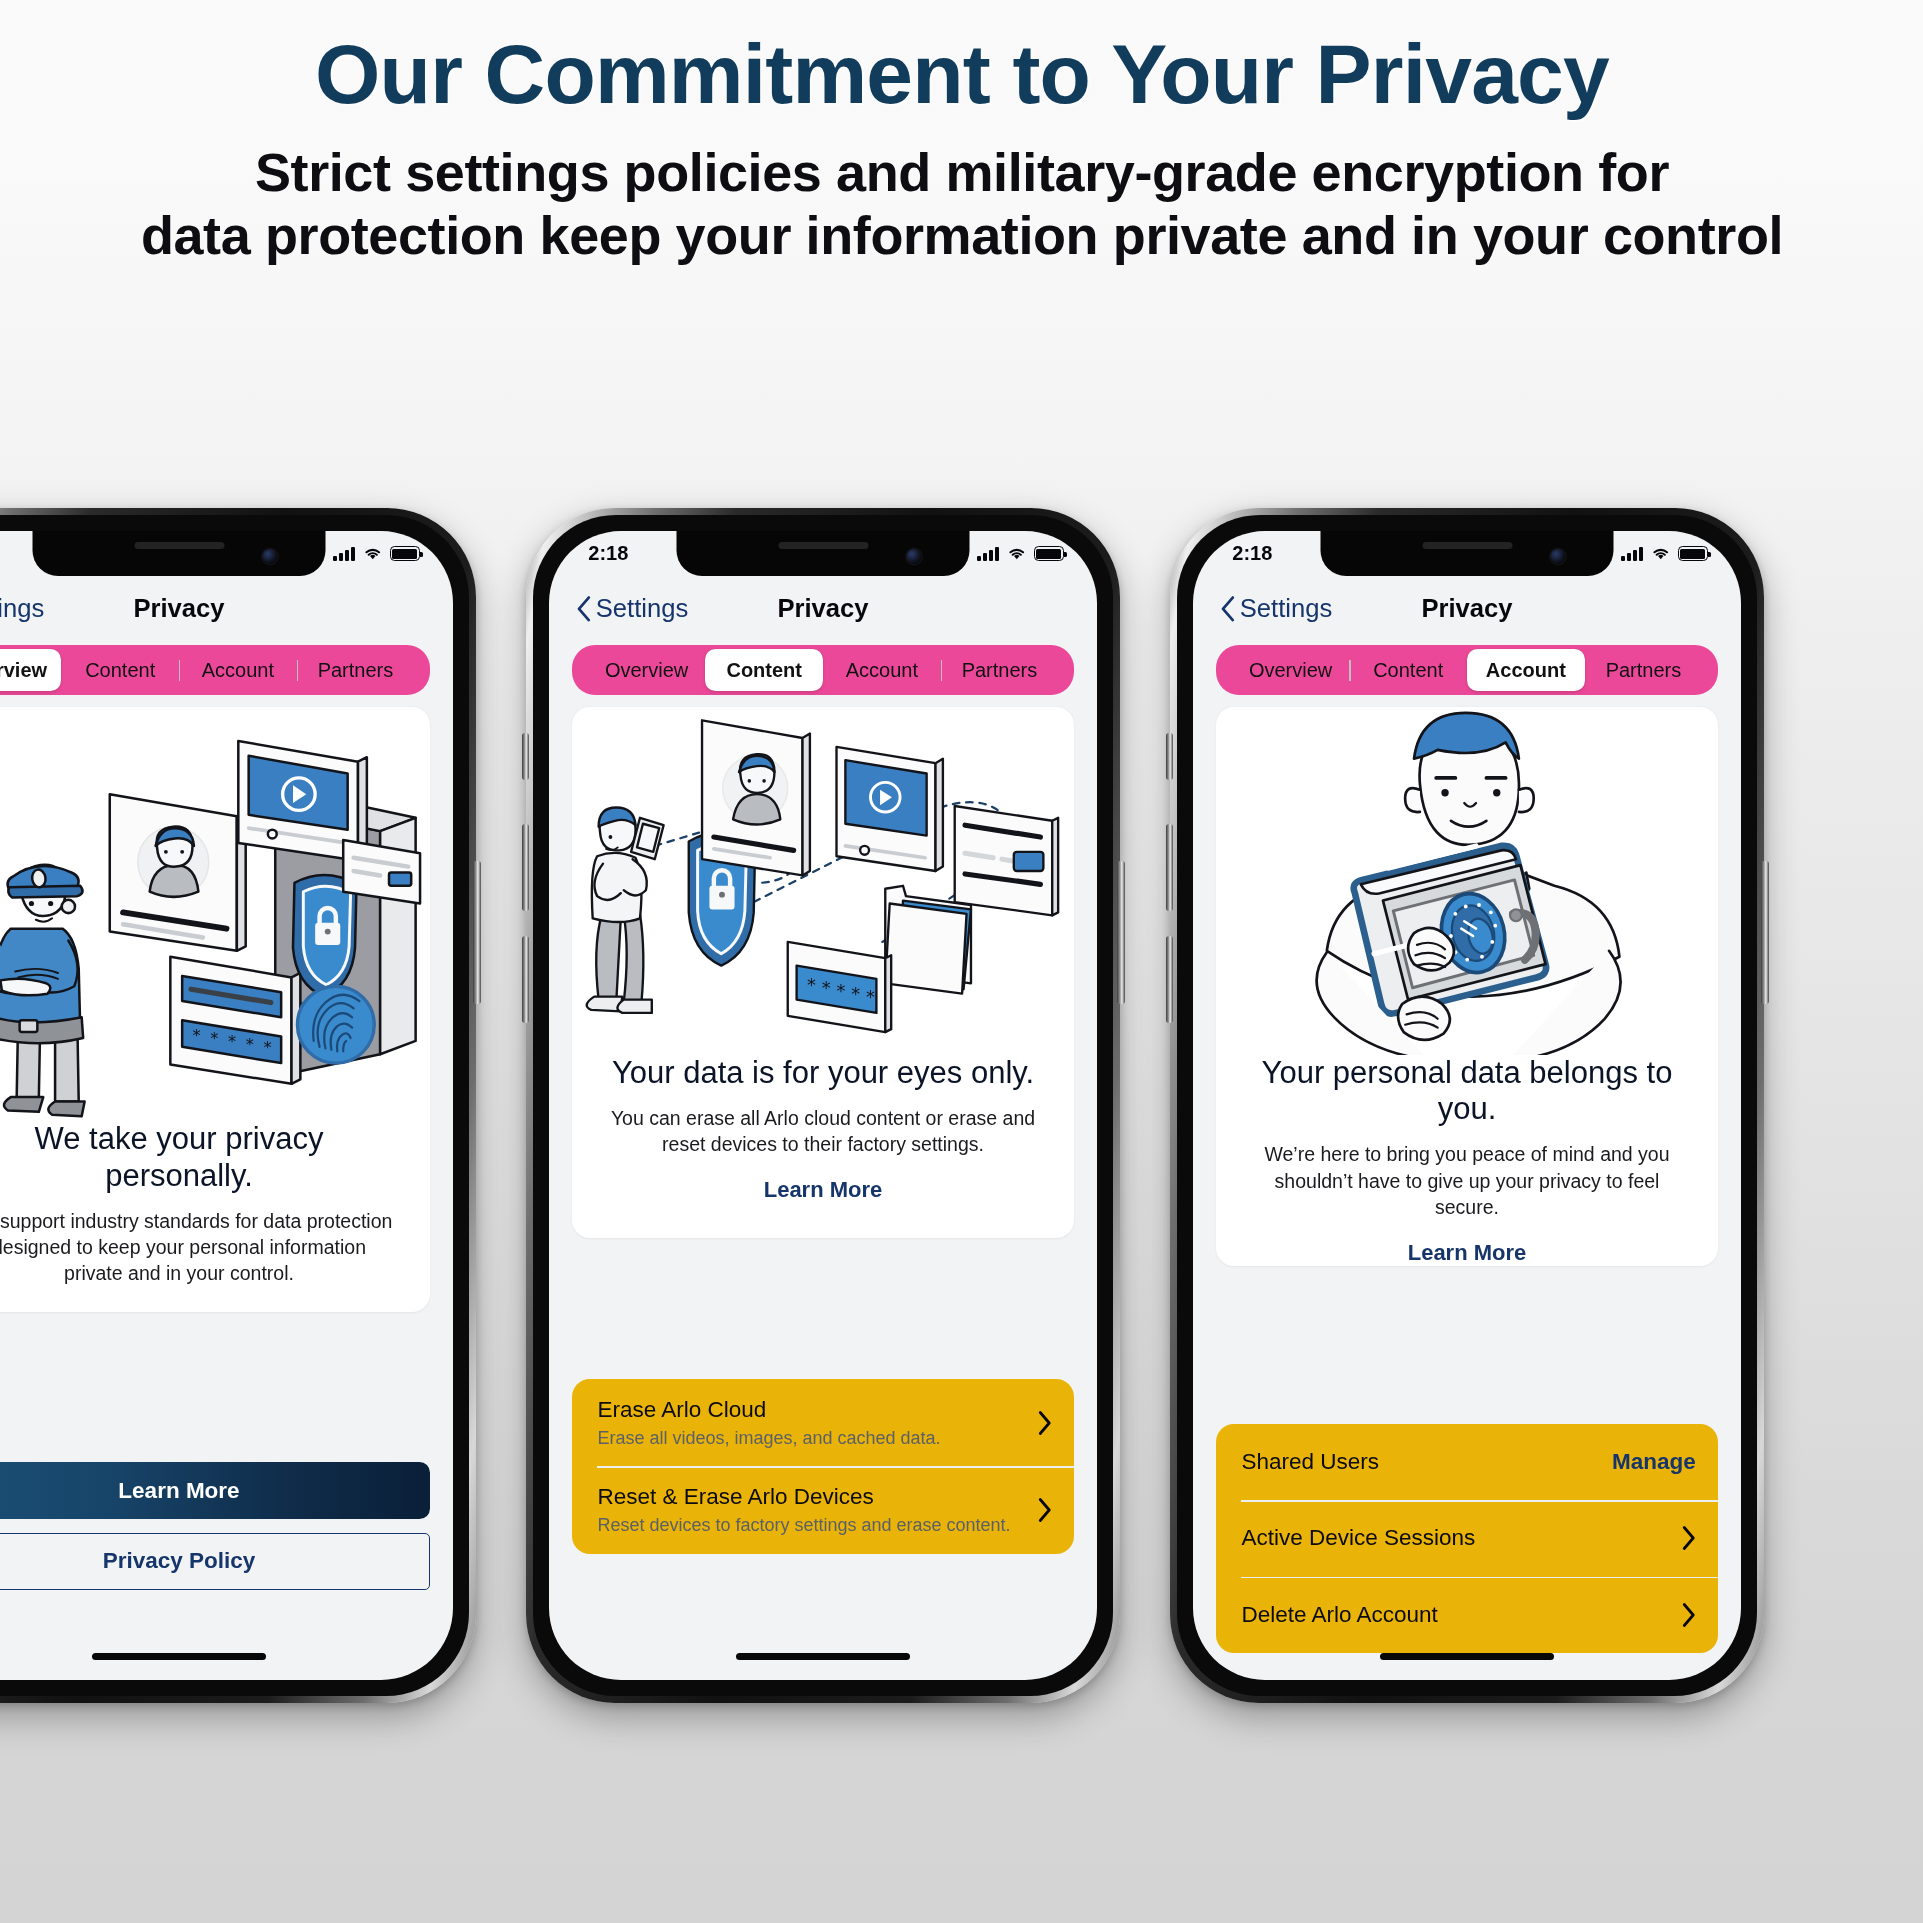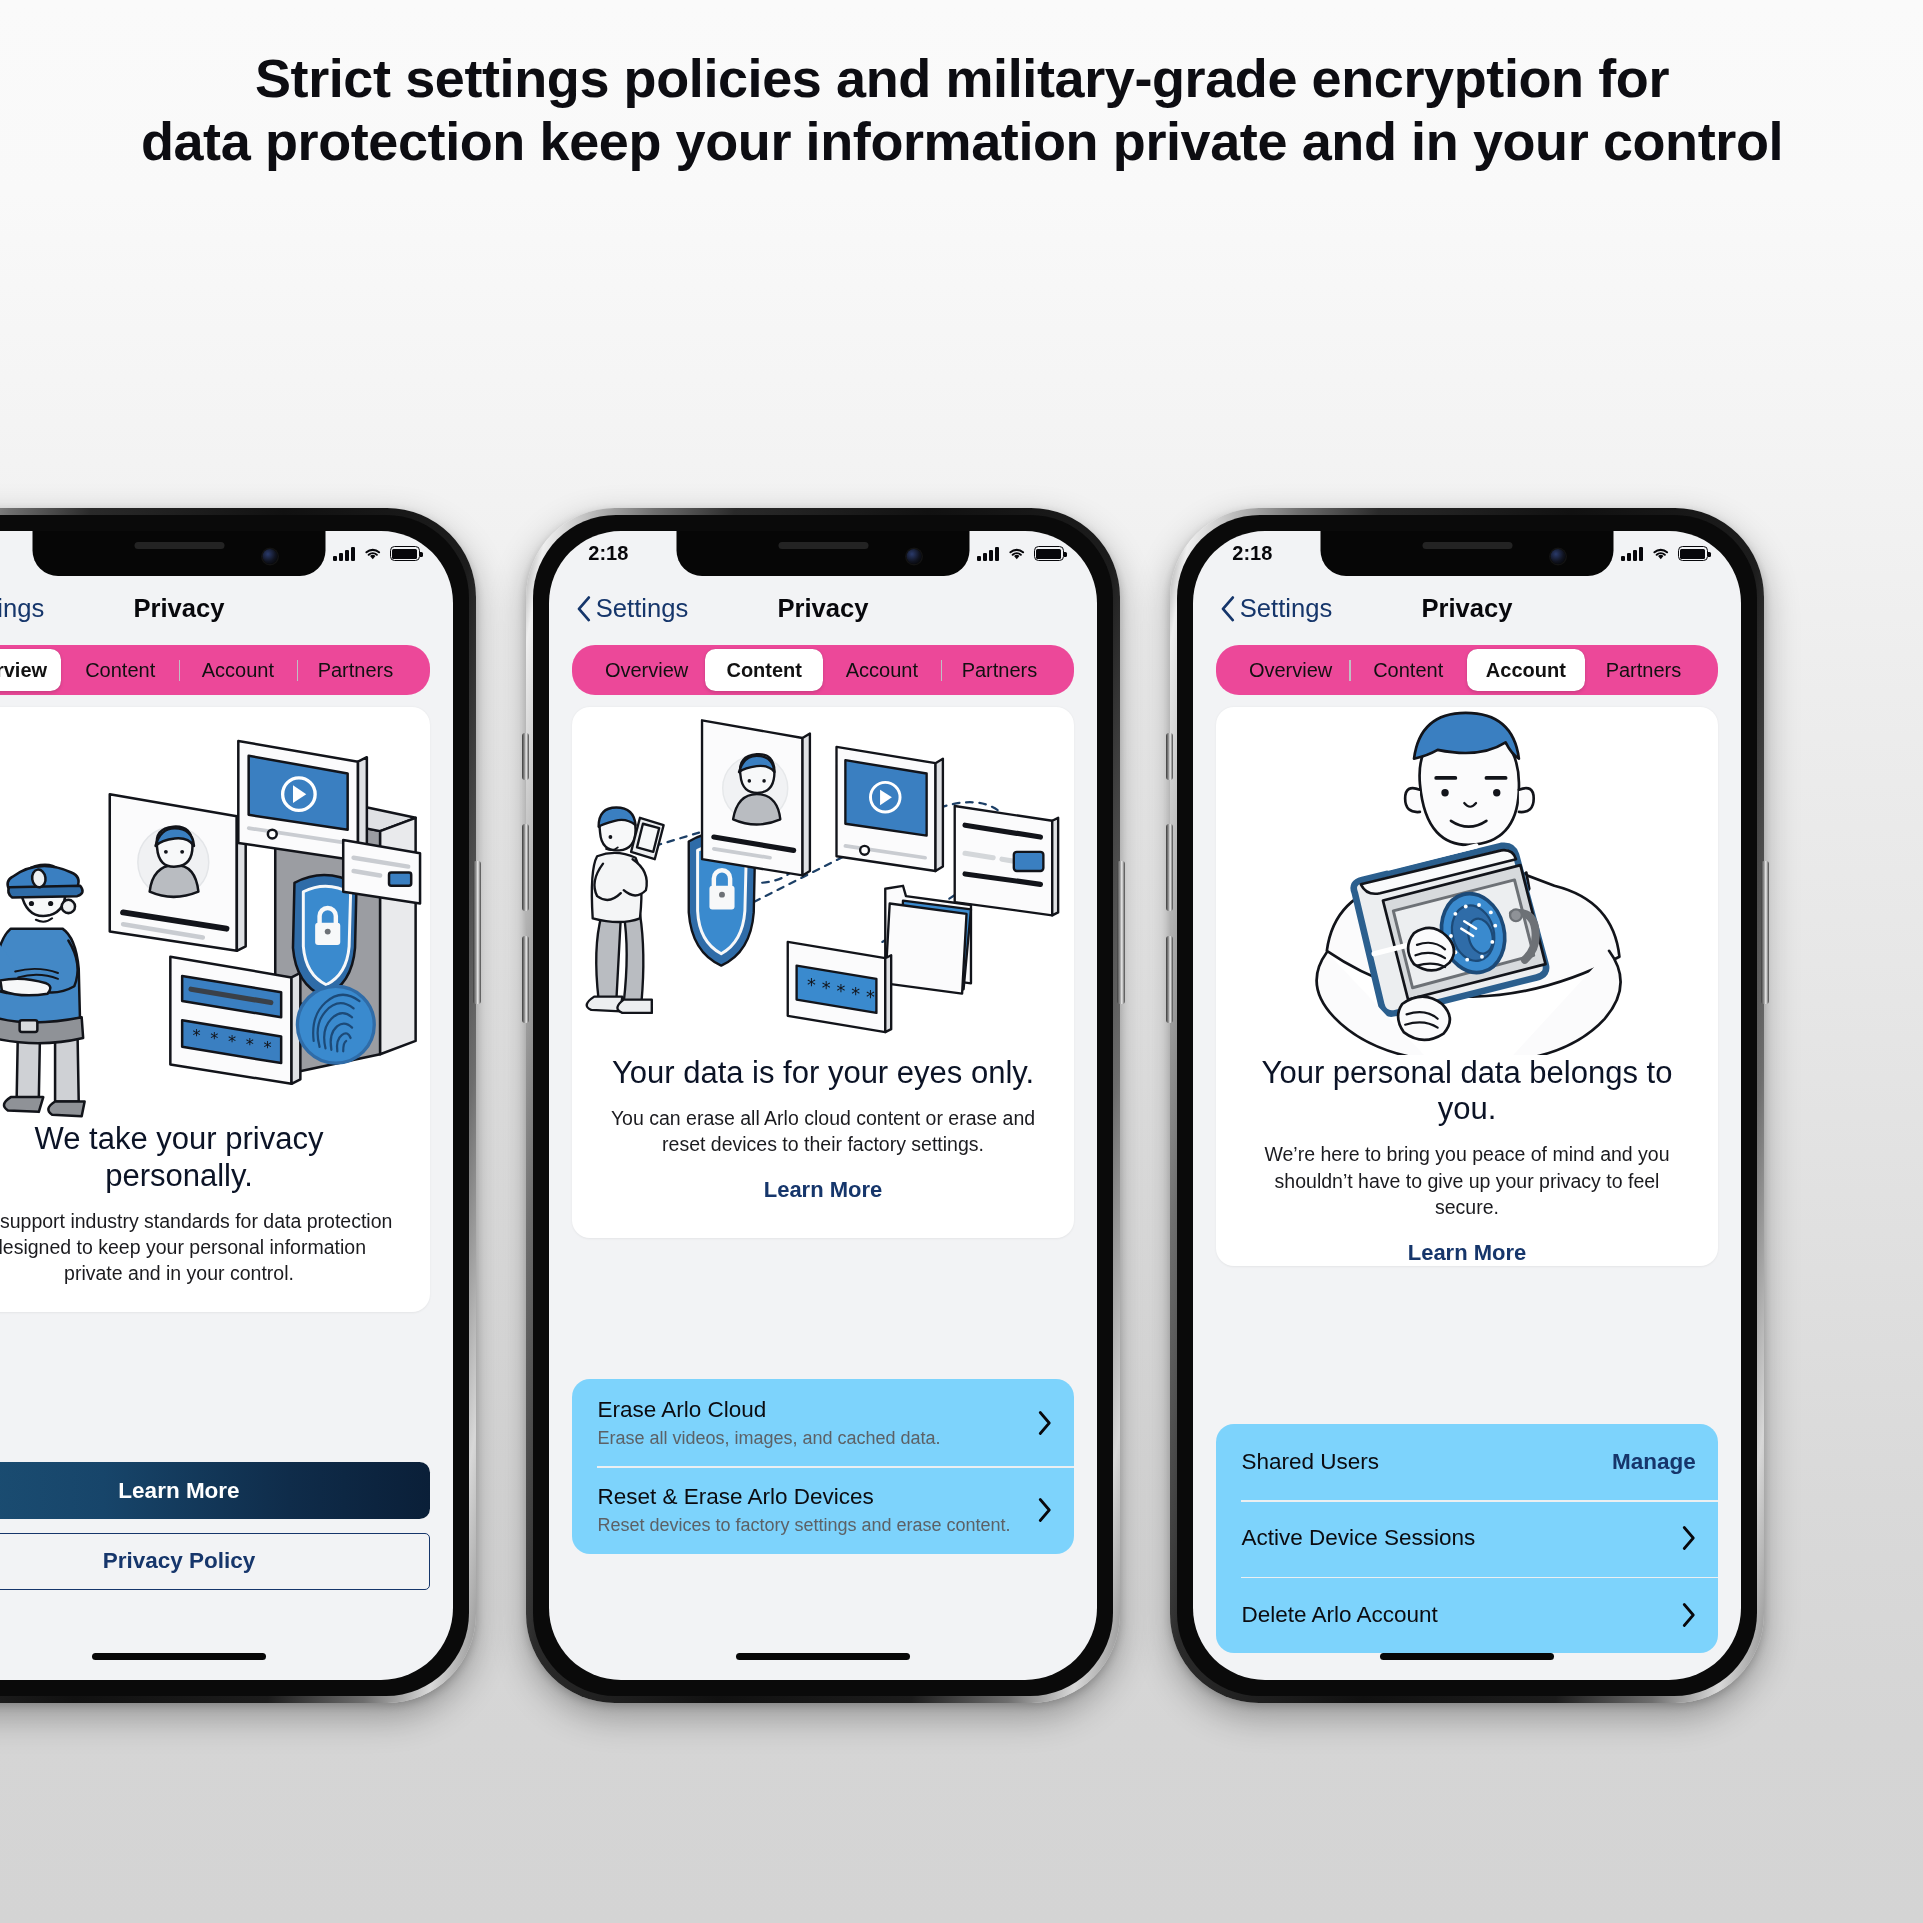--- a/index.html
+++ b/index.html
@@ -231,21 +231,21 @@
     margin-top: 13.5px;
     height: 57px; border-radius: 5px;
     border: 1.9px solid #16366b; background: transparent;
     color:#16366b; font-size:22.5px; font-weight:700;
     display:flex; align-items:center; justify-content:center;
   }
 
   
   .listgroup {
     position:absolute; left:22.5px; right:22.5px;
-    background:#7dd3fc; border-radius: 18px; overflow:hidden;
+    background:#eab308; border-radius: 18px; overflow:hidden;
   }
   .lrow {
     display:flex; align-items:center;
     padding: 16.5px 22.5px 16.5px 25.6px;
     position: relative;
   }
   .lrow + .lrow::before {
     content:''; position:absolute; top:0; left:25.6px; right:0;
     height:1.1px; background:#eceff1;
   }
@@ -260,20 +260,21 @@
     position:absolute; bottom: 19.5px; left:50%;
     transform: translateX(-50%);
     width: 174px; height: 7.5px; border-radius: 4.5px;
     background: #080808;
   }
 </style>
 </head>
 <body>
 
 <div class="hero">
+  <div class="hero-title">Our Commitment to Your Privacy</div>
   <div class="hero-sub">
     <div>Strict settings policies and military-grade encryption for</div>
     <div>data protection keep your information private and in your control</div>
   </div>
 </div>
 
 <div class="phones">
 
   <div class="phone">
     <div class="phone-frame"></div>

